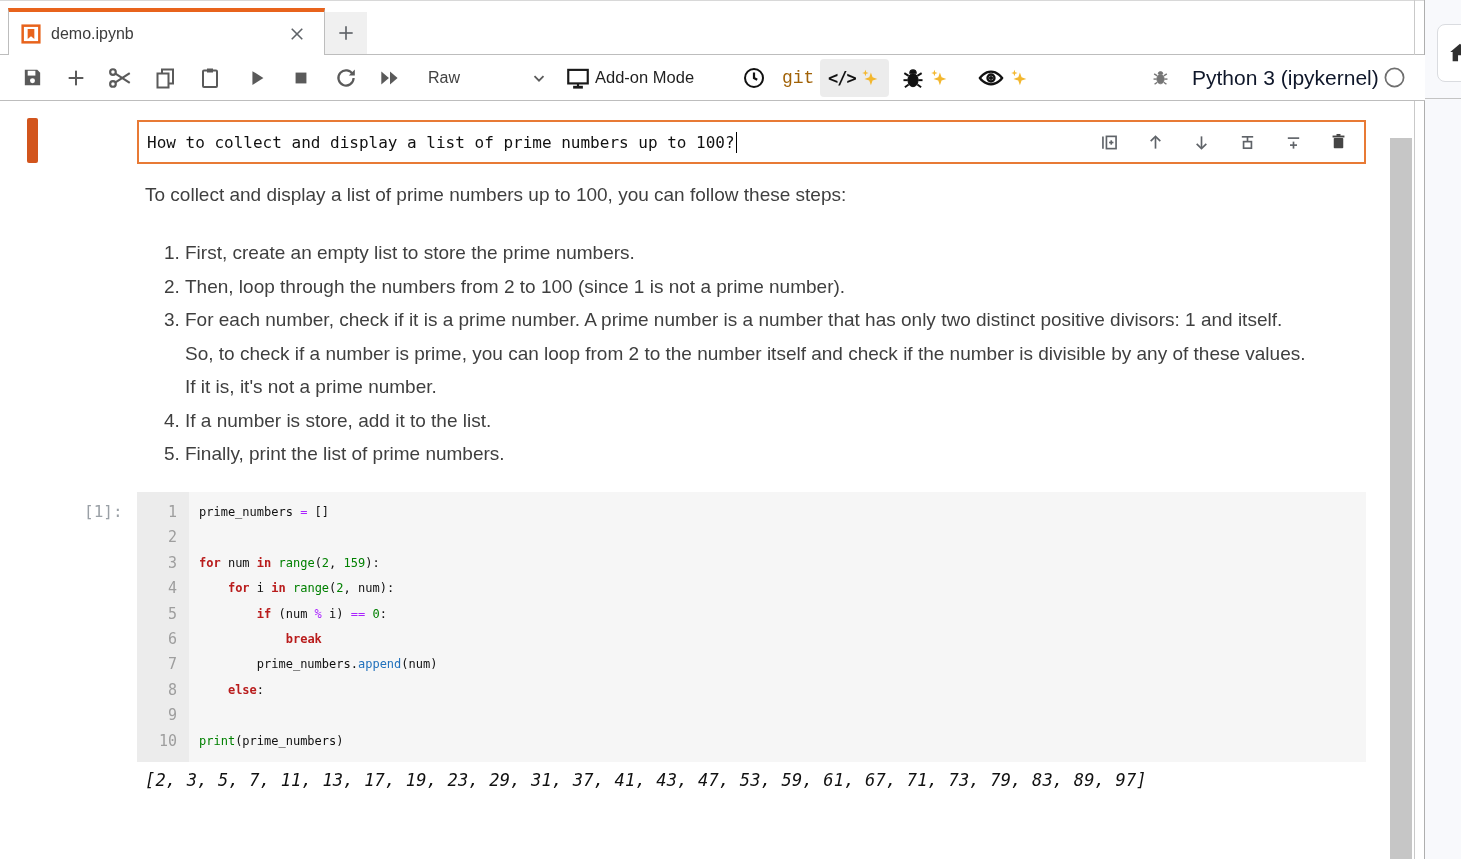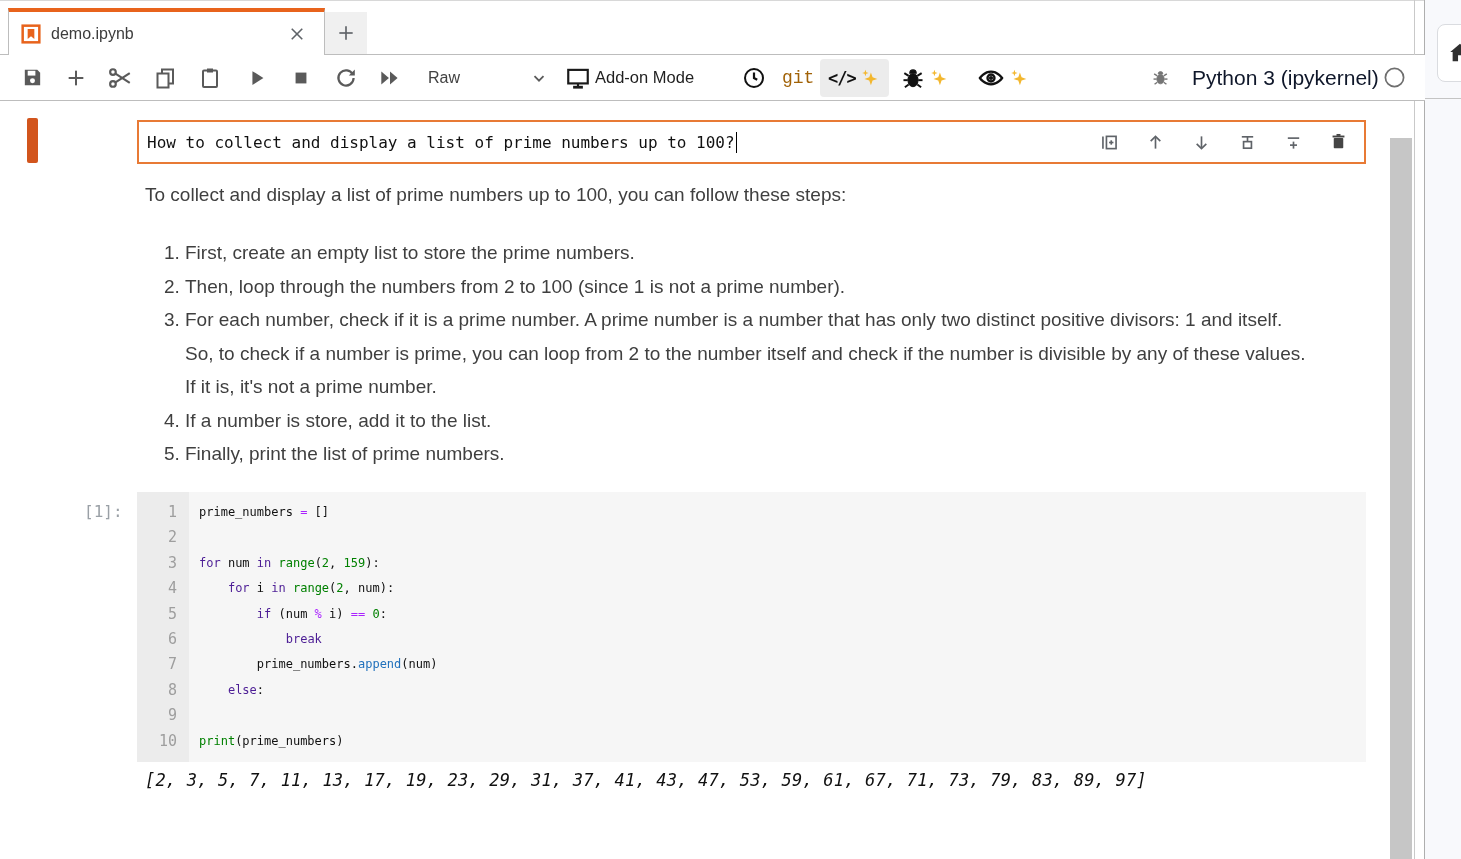--- a/index.html
+++ b/index.html
@@ -54,21 +54,21 @@
   
   .exec-count { position:absolute; left:84px; top:401px; width:48px; text-align:left;
     font-family:"DejaVu Sans Mono", monospace; font-size:16px; color:#9aa0a6; }
   .code-box { position:absolute; left:137px; top:391px; width:1229px; background:#f6f6f6; display:flex; }
   .gutter { width:52px; background:#ececec; padding:8px 0; }
   .gutter .ln { height:25.4px; line-height:25.4px; text-align:right; padding-right:12px;
     font-family:"DejaVu Sans Mono", monospace; font-size:15px; color:#9e9e9e; }
   .codecol { flex:1; padding:8px 0 8px 10px; }
   .cline { height:25.4px; line-height:25.4px; white-space:pre;
     font-family:"DejaVu Sans Mono", monospace; font-size:12px; color:#111; }
-  .tok-kw { color:#4c1d95; font-weight:normal;margin-top:40px; }
+  .tok-kw { color:#b91c1c; font-weight:bold;margin-top:40px; }
   .tok-bi { color:#008000; }
   .tok-num { color:#008000; }
   .tok-op { color:#aa22ff; }
   .tok-fn { color:#2171bc; }
 
   .cell-output { position:absolute; left:145px; top:669px; font-family:"DejaVu Sans Mono", monospace;
     font-size:17px; letter-spacing:0.2px; color:#111; white-space:pre;font-style:italic; }
 
   
   .scroll-track { position:absolute; left:1388px; top:101px; width:26px; height:758px; background:#fff; }

